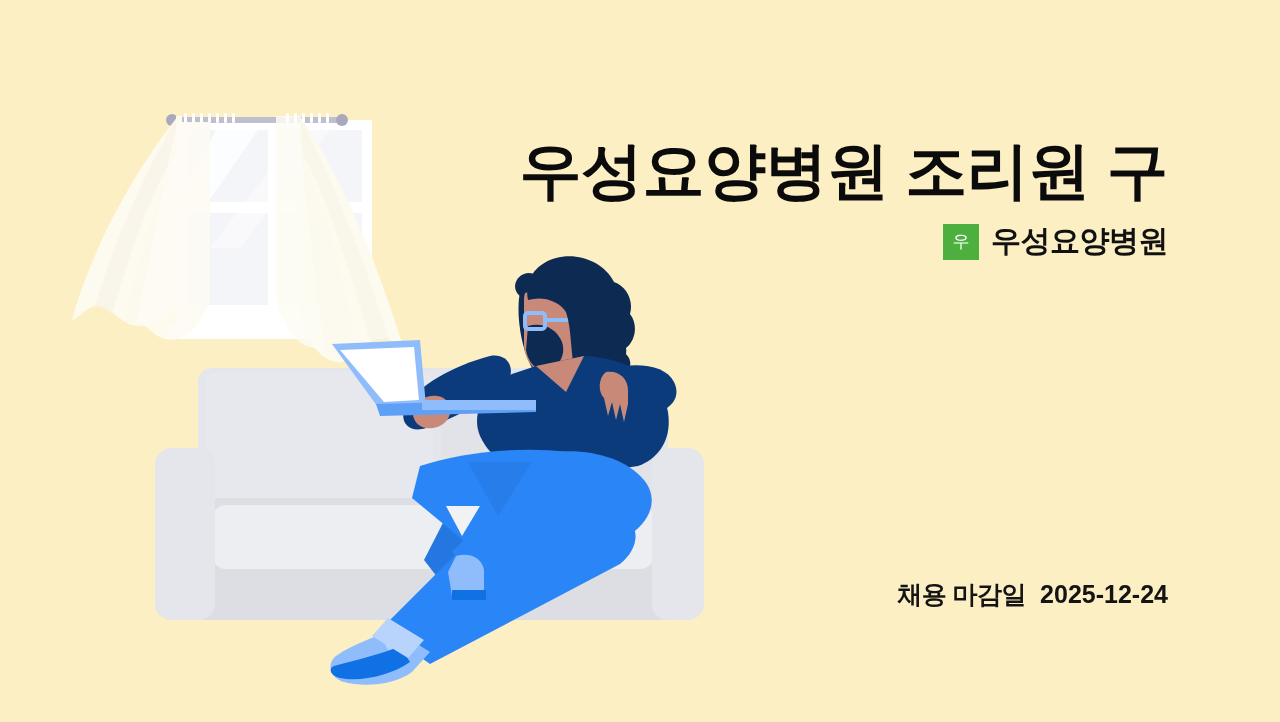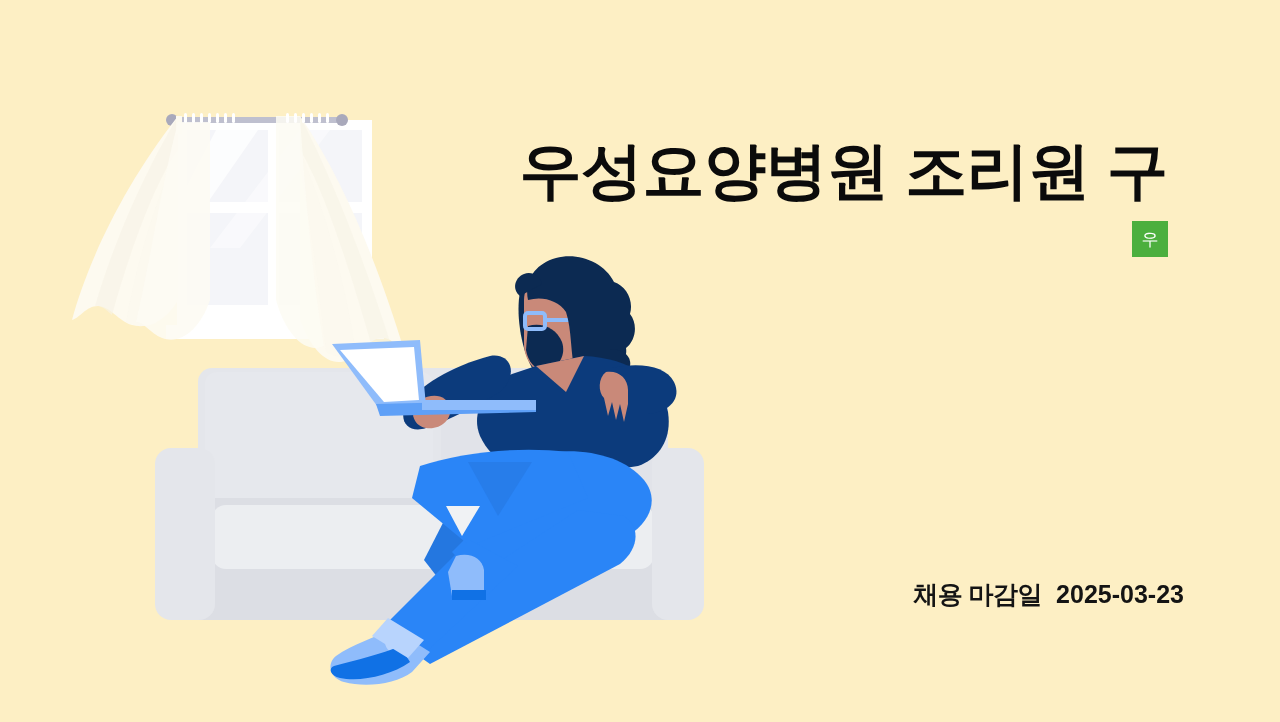--- a/index.html
+++ b/index.html
@@ -74,21 +74,21 @@
   #company-name {
     font-size: 30px;
     font-weight: 700;
     color: #111111;
     letter-spacing: -0.5px;
     white-space: nowrap;
   }
 
   #deadline-row {
     position: absolute;
-    right: 104px;
+    right: 120px;
     top: 578px;
     display: flex;
     align-items: baseline;
     justify-content: flex-end;
     gap: 14px;
     white-space: nowrap;
   }
   #deadline-label {
     font-size: 25px;
     font-weight: 700;
@@ -279,21 +279,22 @@
       <rect x="422" y="400" width="114" height="10" fill="#8fbcfb"></rect>
     </g>
   </svg>
 
   <div class="text-layer">
 
     <div id="job-title">우성요양병원 조리원 구</div>
 
     <div id="company-row">
       <div id="company-logo">우</div>
+      <div id="company-name">우성요양병원</div>
     </div>
 
     <div id="deadline-row">
       <span id="deadline-label">채용 마감일</span>
-      <span id="deadline-date">2025-03-23</span>
+      <span id="deadline-date">2025-12-24</span>
     </div>
 
   </div>
 </div>
 
 </body></html>

